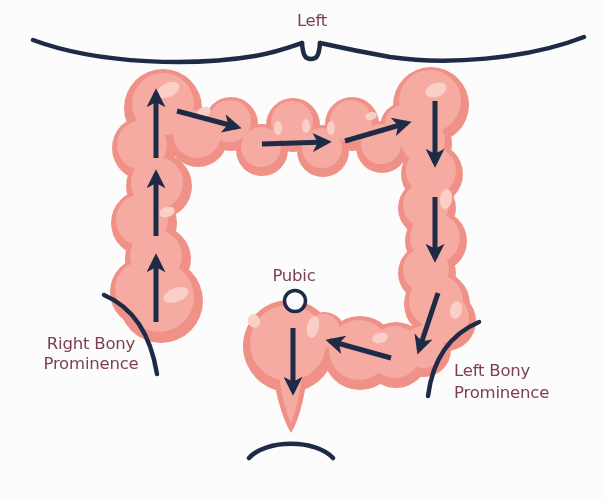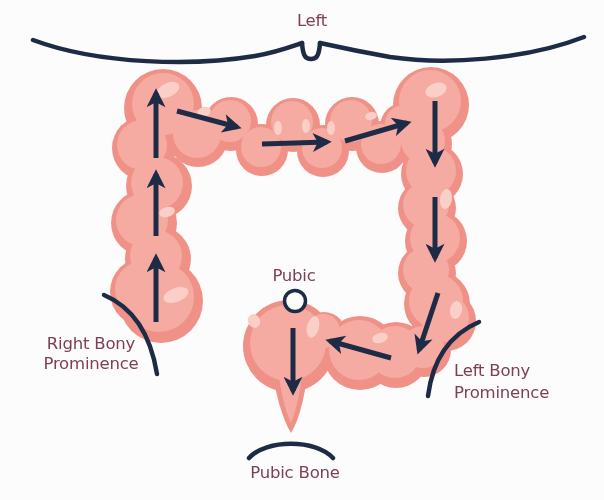--- a/index.html
+++ b/index.html
@@ -148,14 +148,13 @@
   <div class="lbl center" style="left:91px;top:334px">
     <div>Right Bony</div>
     <div>Prominence</div>
   </div>
 
   <div class="lbl" style="left:454px;top:360px;line-height:22px">
     <div>Left Bony</div>
     <div>Prominence</div>
   </div>
 
-  <div class="lbl center" style="left:295px;top:463px">Pubic Bone</div>
 </div>
 
 </body></html>

